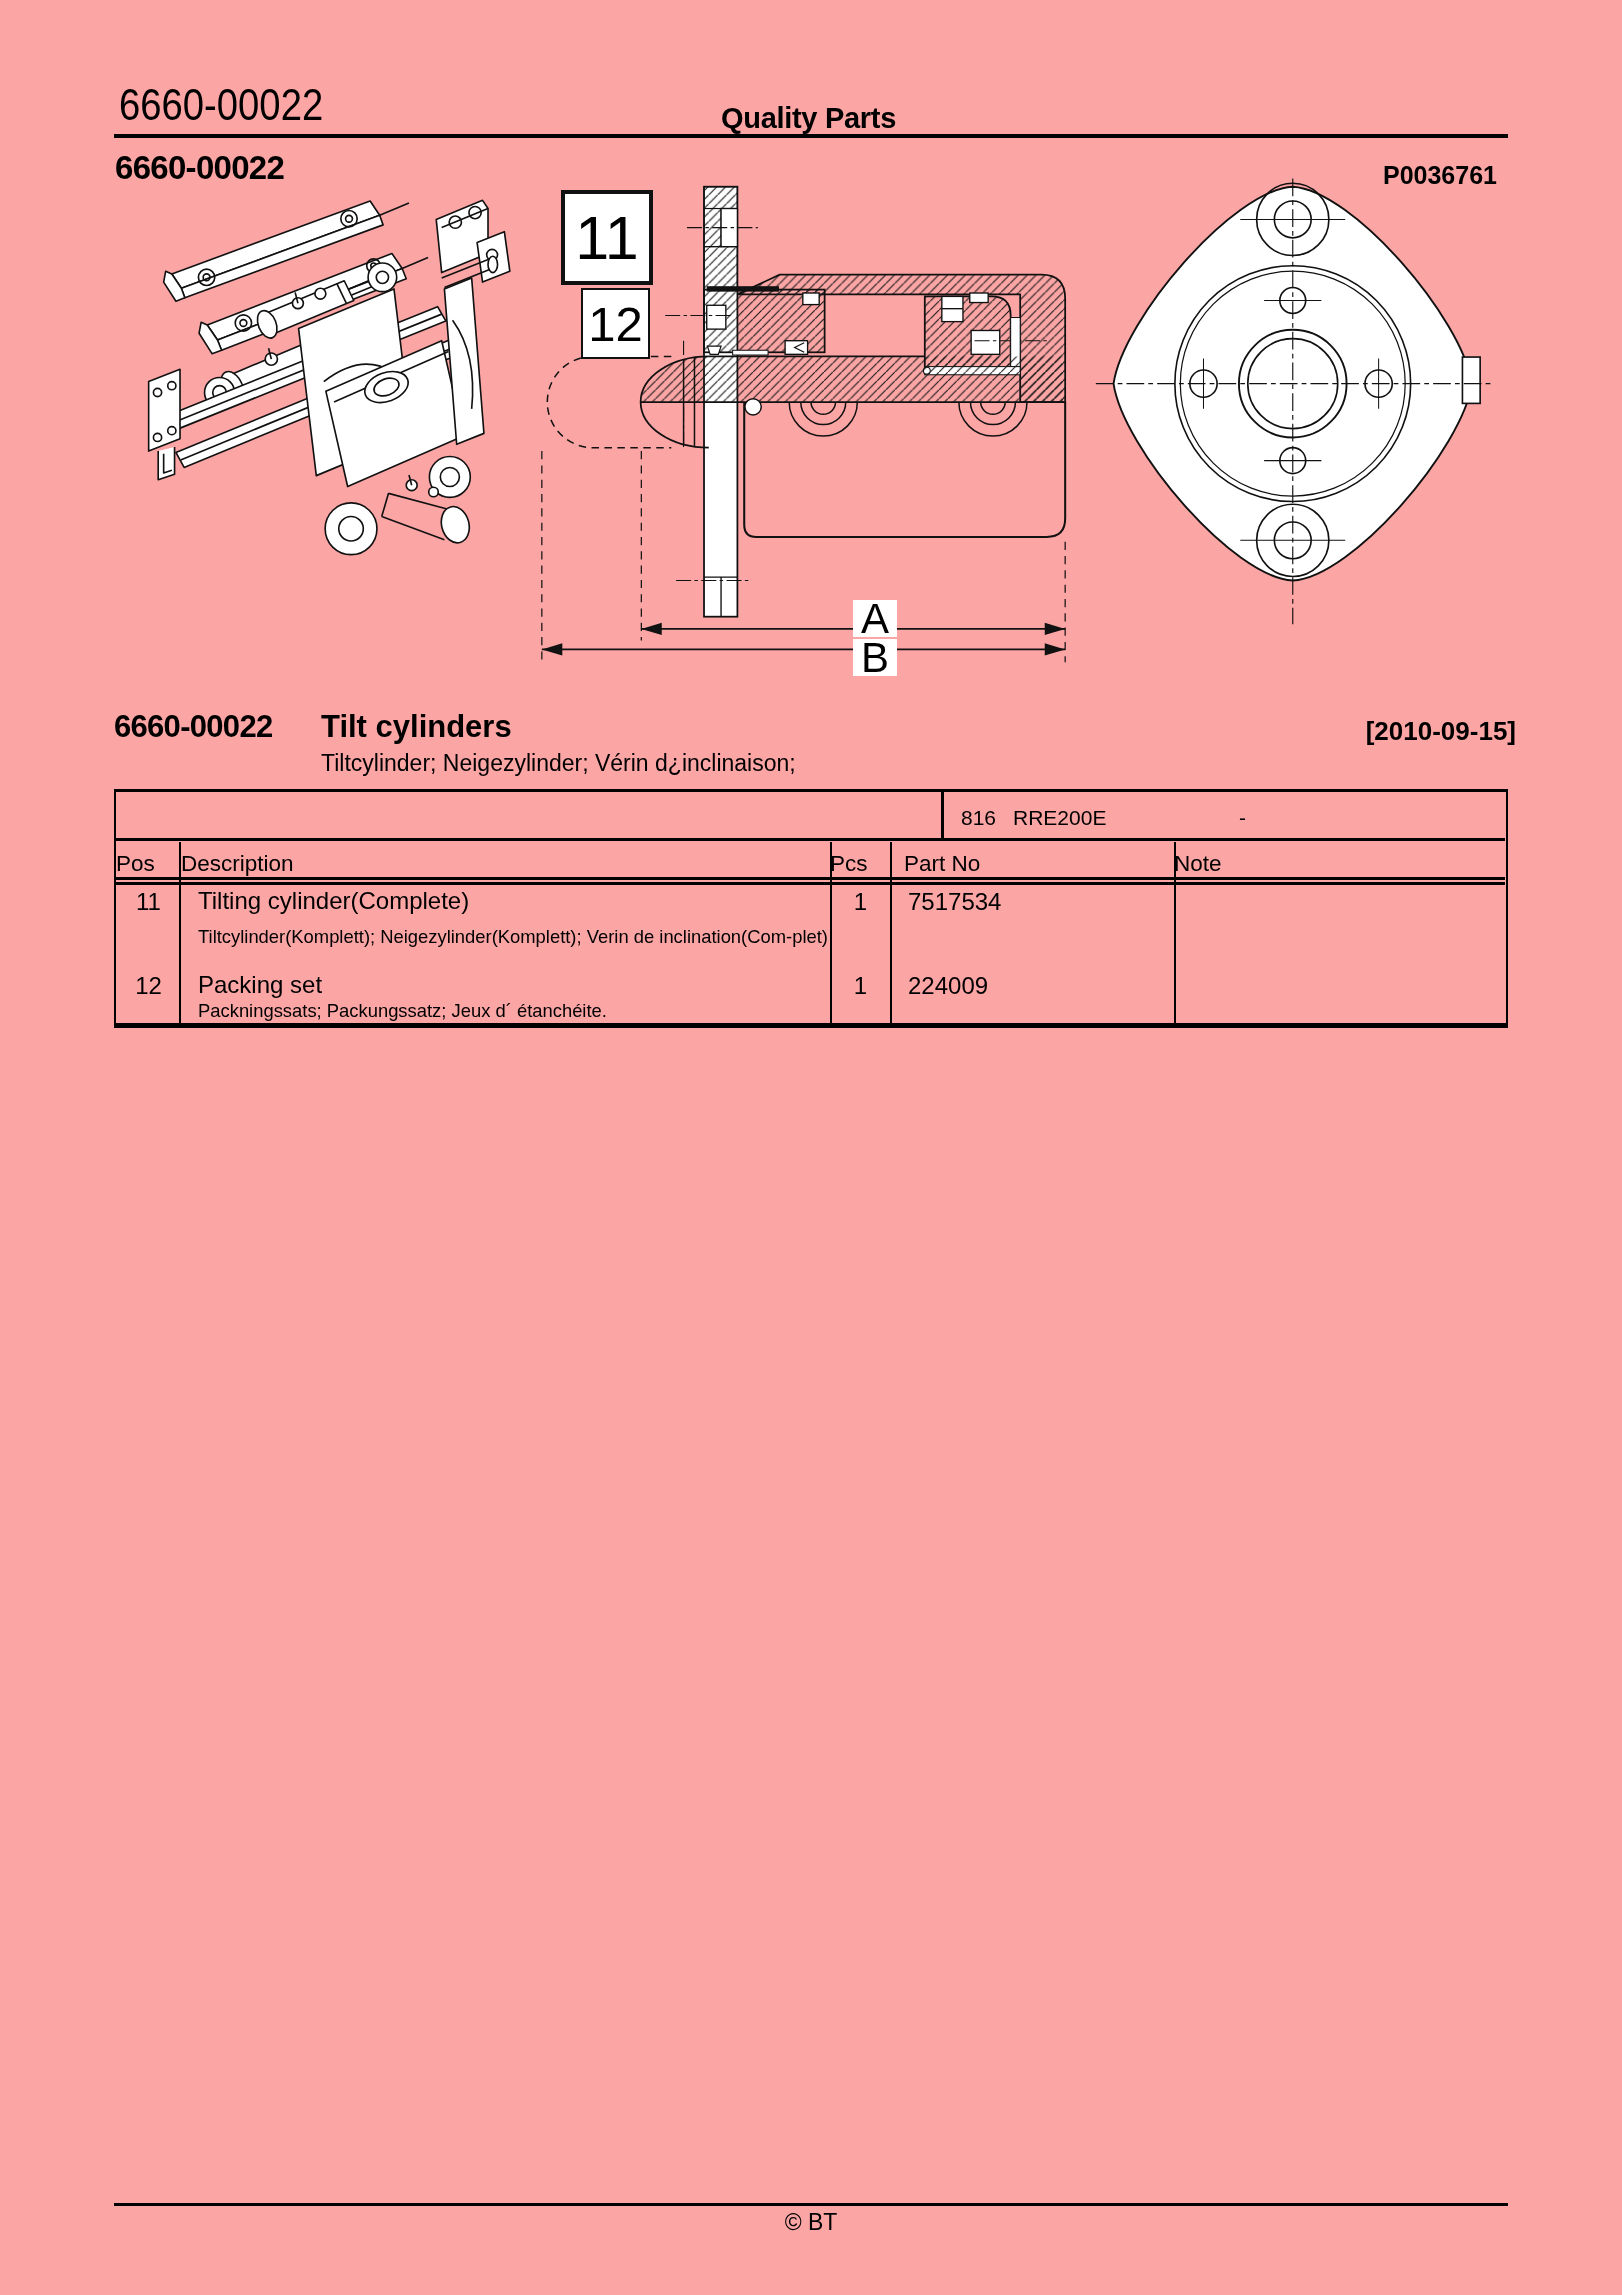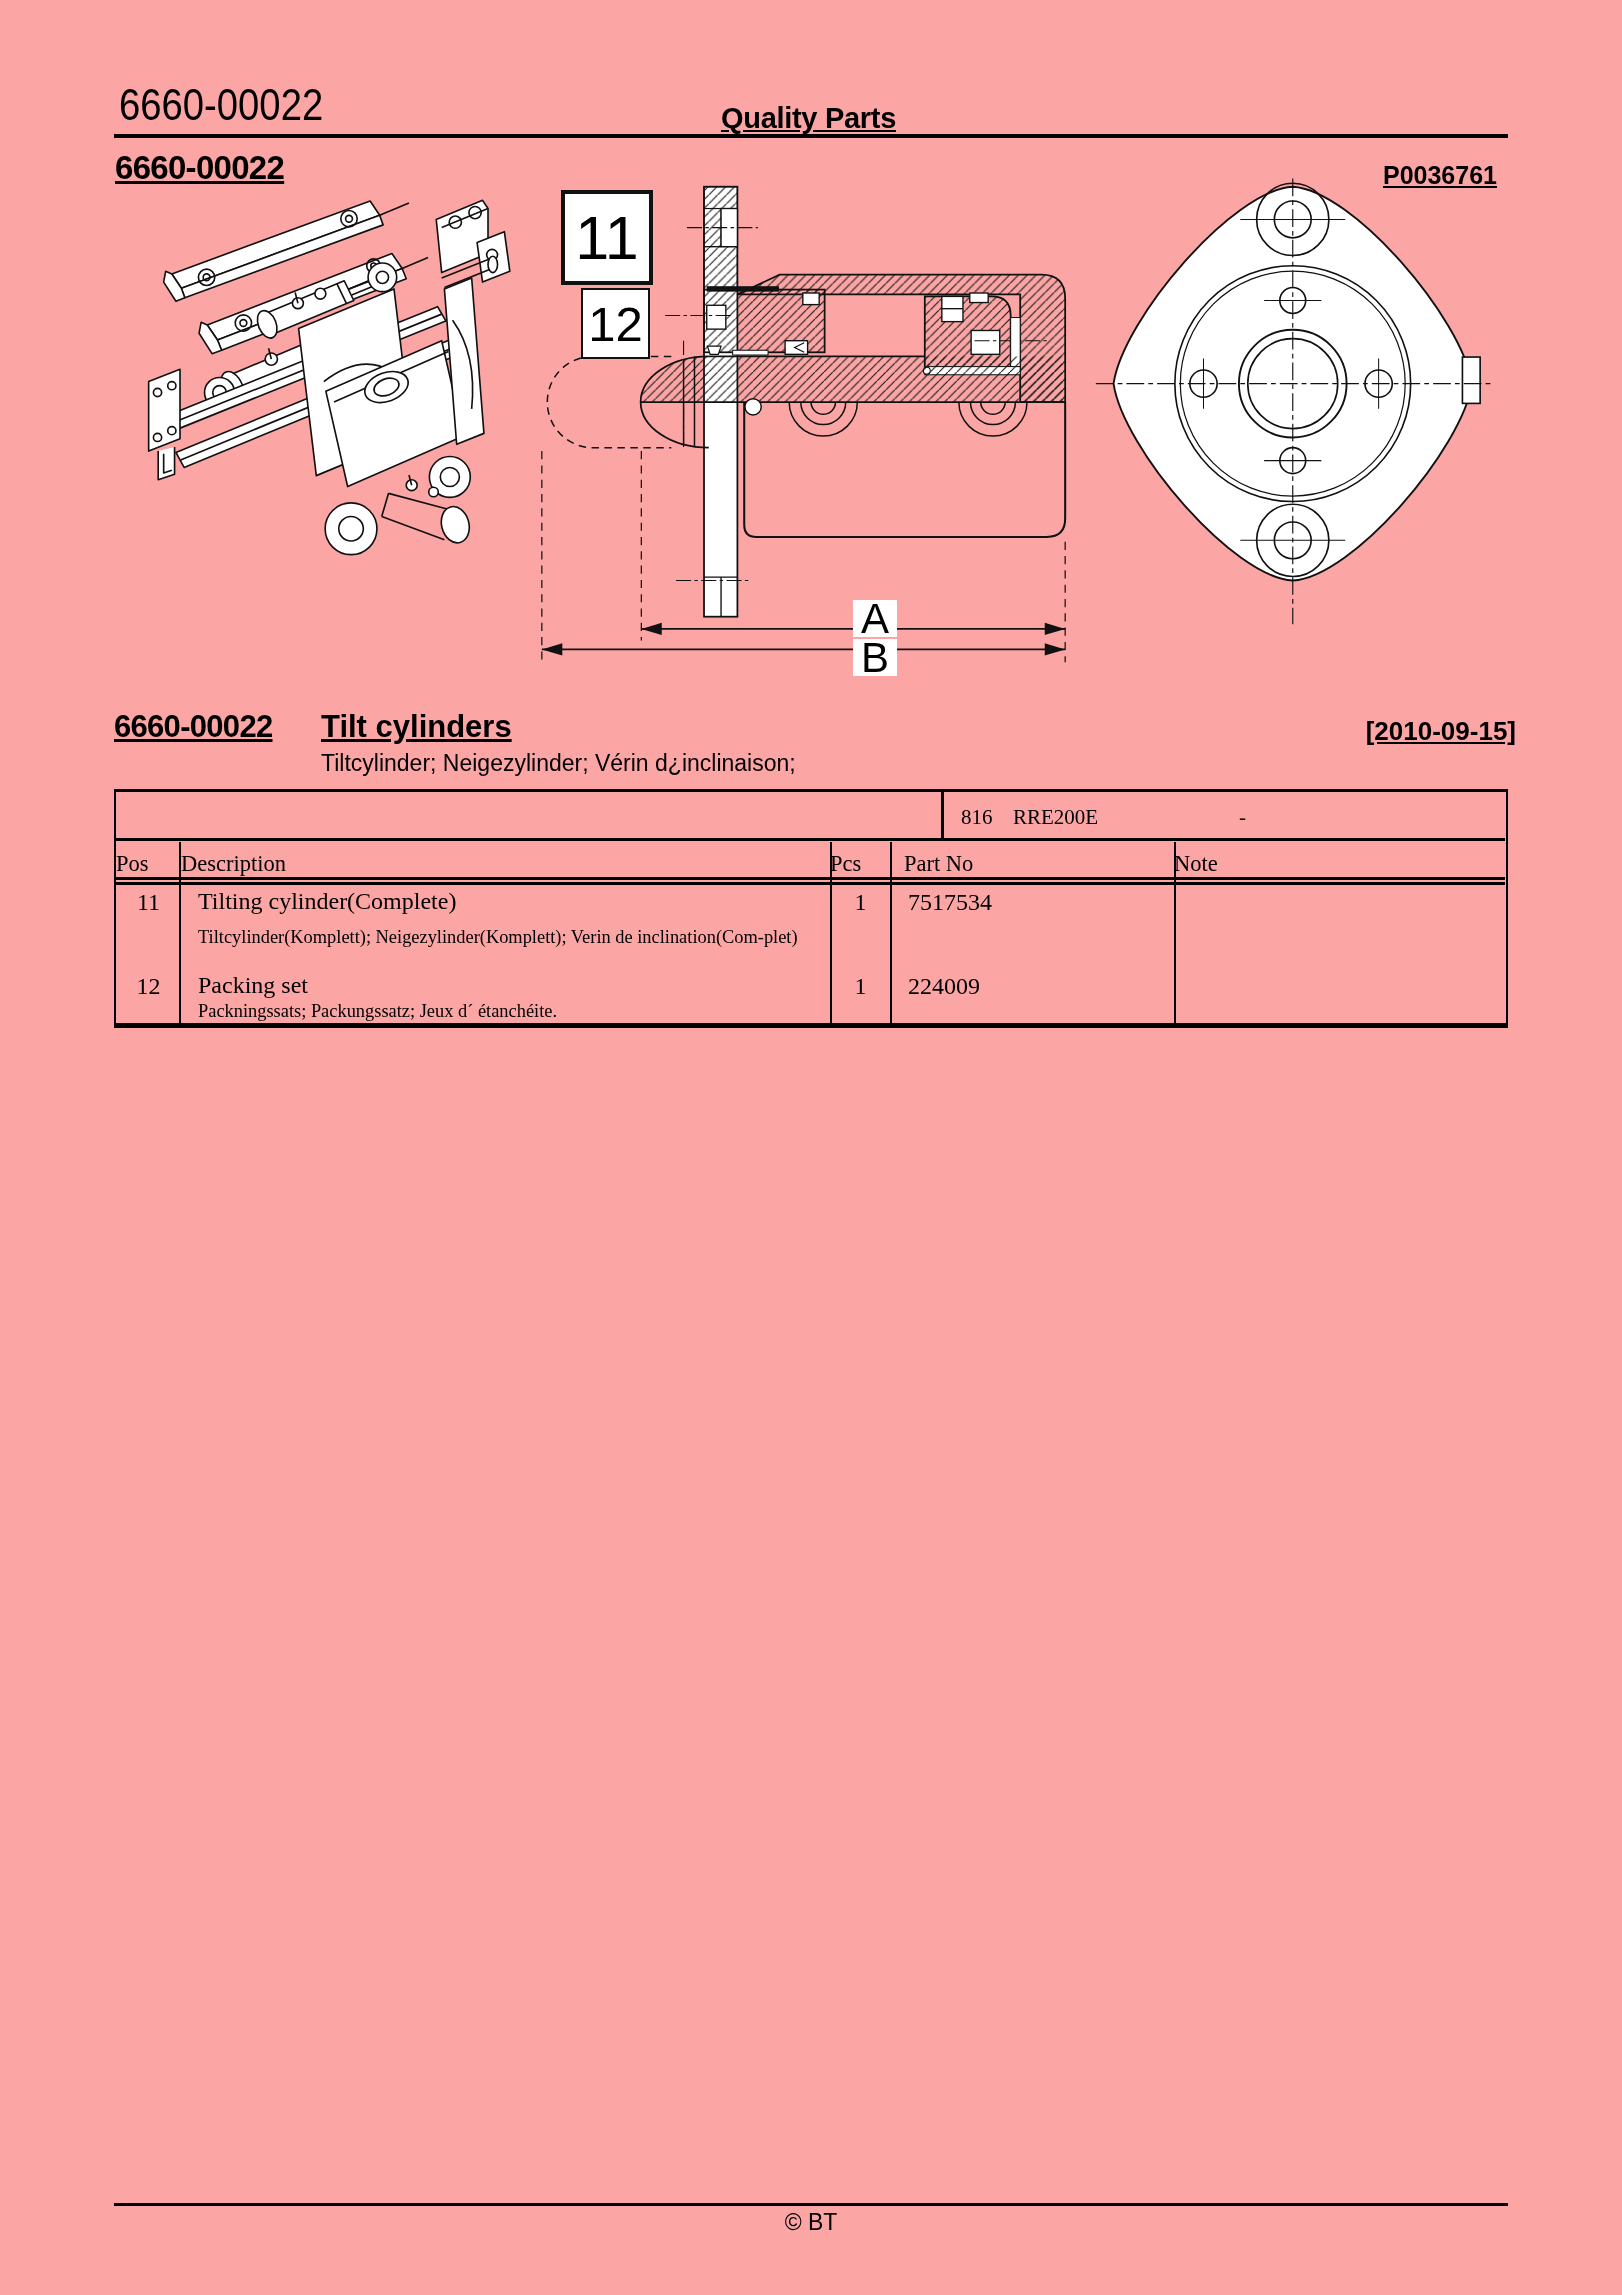--- a/index.html
+++ b/index.html
@@ -1,29 +1,29 @@
 <!DOCTYPE html>
 <html style="font-size:11px"><head>
 <meta charset="utf-8">
 <style>
   html,body{margin:0;padding:0;background:#888;}
   .page{position:relative;width:1622px;height:2295px;background:#fca5a5;
         font-family:"Liberation Sans",sans-serif;color:#000;overflow:hidden;}
   .abs{position:absolute;line-height:1;white-space:nowrap;}
-  .b{font-weight:bold;text-decoration:underline;}
+  .b{font-weight:bold;}
   .cond{transform:scaleX(.85);transform-origin:0 0;display:inline-block;}
   .hline{position:absolute;background:#000;}
   .vline{position:absolute;background:#000;}
   svg{position:absolute;left:0;top:0;}
   .callout{position:absolute;background:#fff;border-style:solid;border-color:#111;
            display:flex;align-items:center;justify-content:center;}
   .dimletter{position:absolute;background:#fff;text-align:center;}
   .tablewrap{position:absolute;left:114px;top:789px;width:1394px;height:239px;
              border:3.4px solid #000;border-bottom-width:5.5px;border-left-width:2.7px;border-right-width:2.7px;
-             box-sizing:border-box;font-family:Liberation Serif, serif;}
+             box-sizing:border-box;}
   .cellhdr{position:absolute;font-size:22.5px;line-height:1;}
   .num{font-size:24px;}
   .sub{font-size:18.4px;line-height:24.5px;white-space:normal;}
 </style>
 </head>
 <body>
 
 <div class="page">
 
   <svg width="1622" height="2295" viewBox="0 0 2380 3368">

